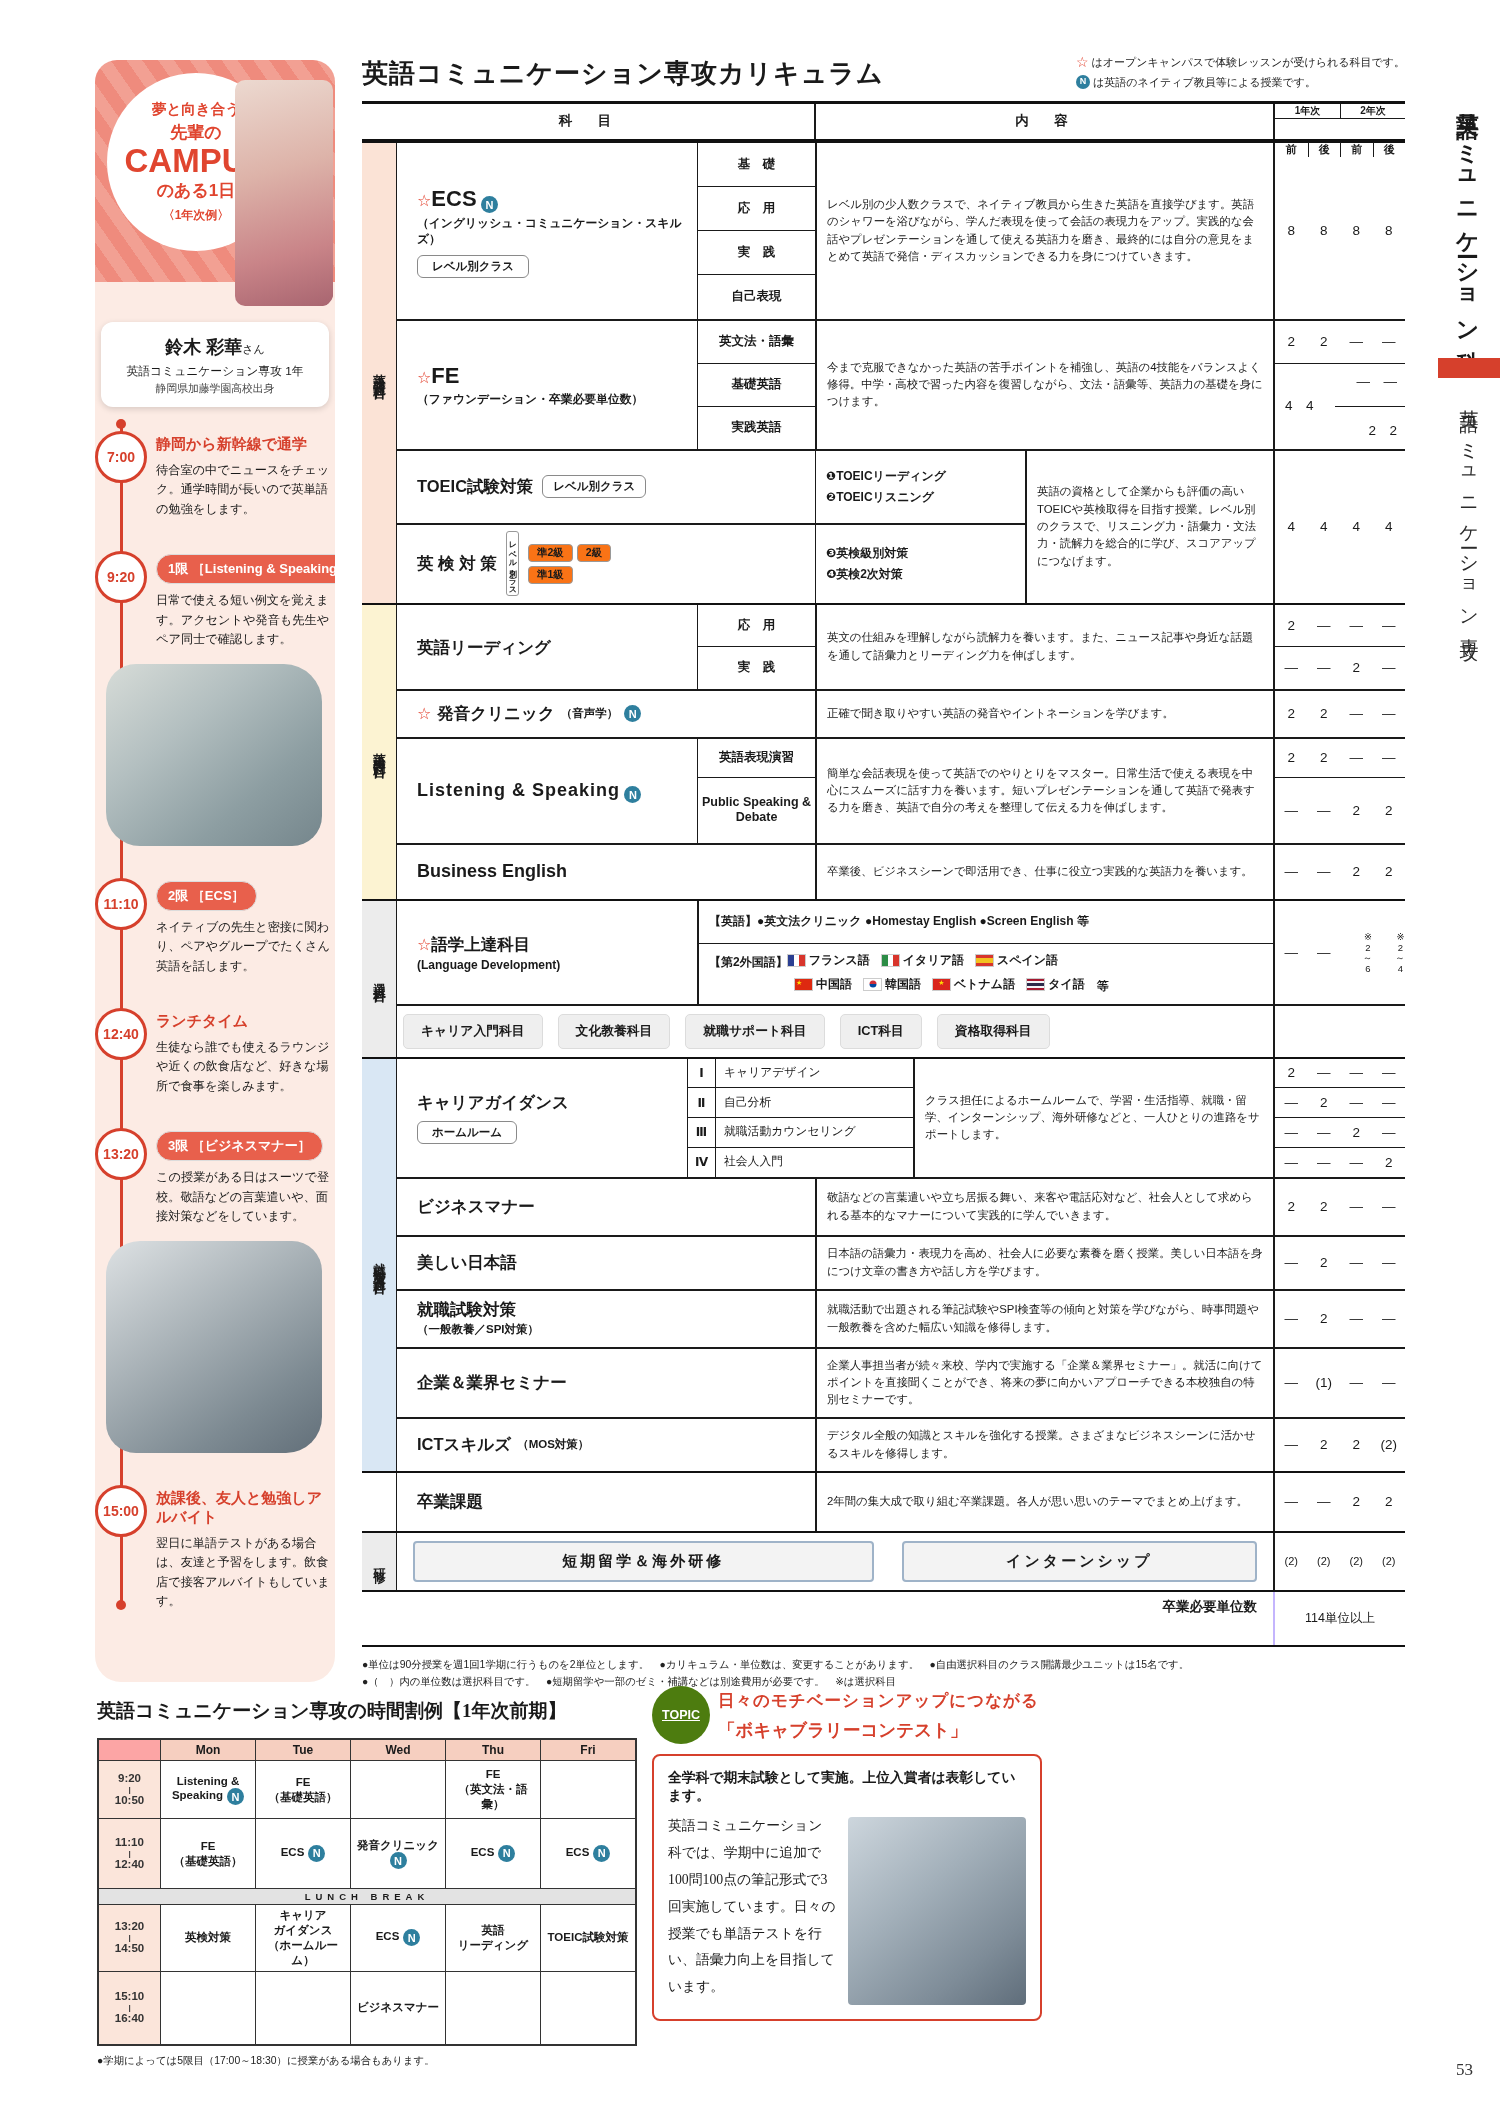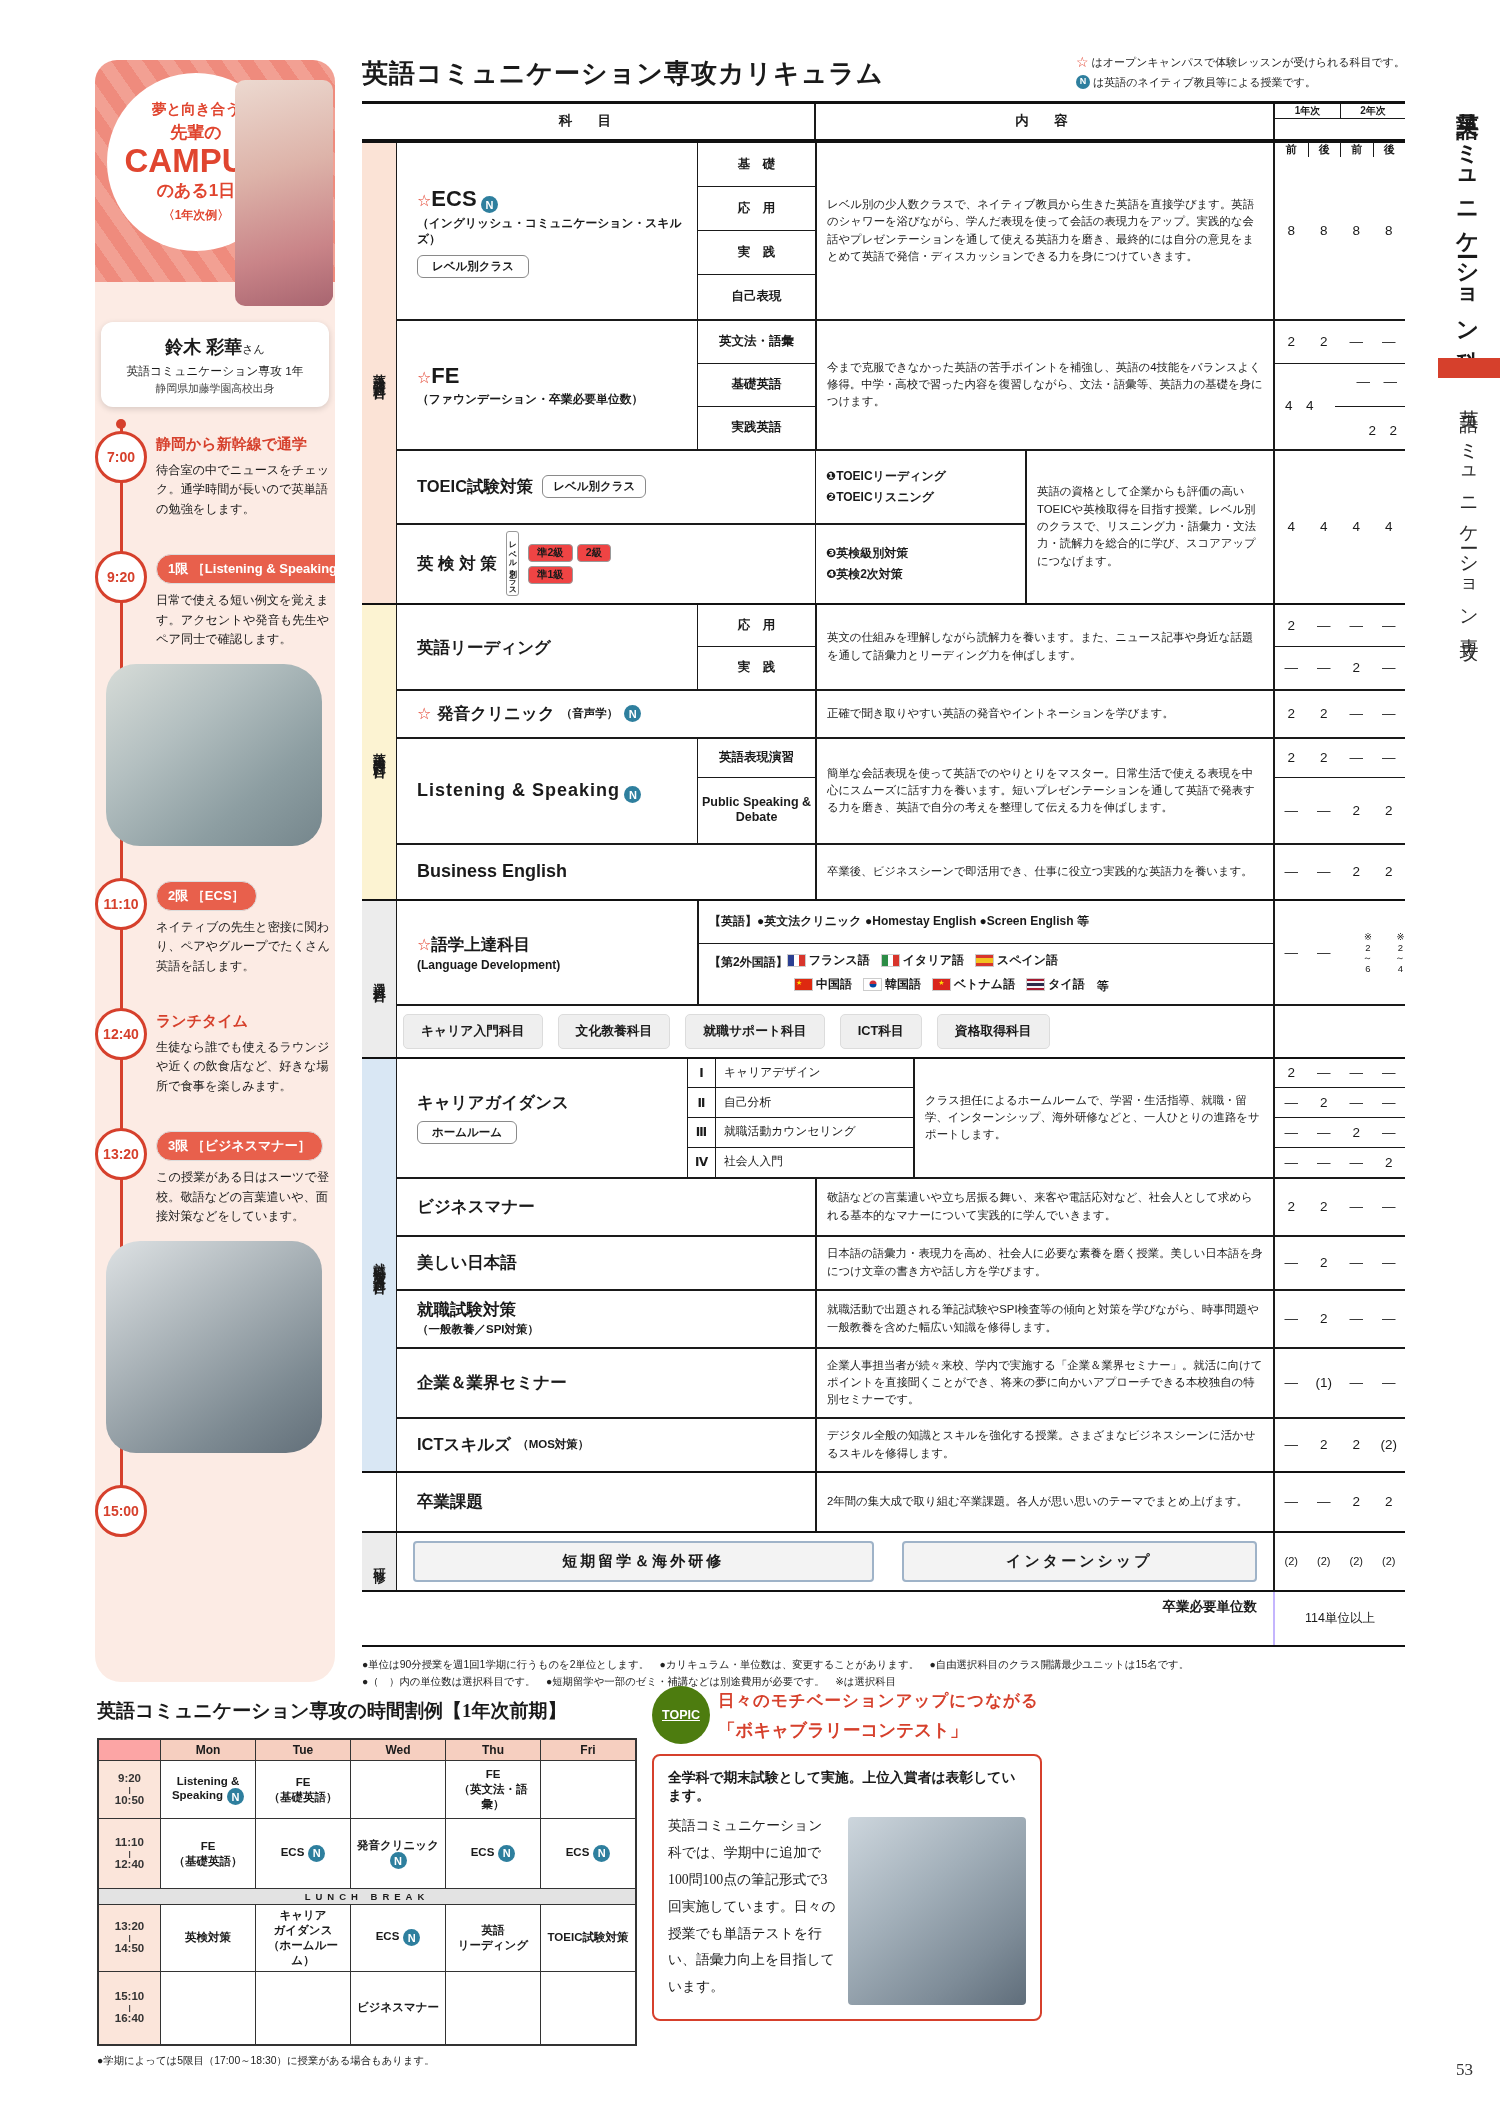--- a/index.html
+++ b/index.html
@@ -116,21 +116,21 @@
   
   .exam-left { width:628px; display:flex; flex-direction:column; }
   .exam-sub { flex:1; display:flex; }
   .exam-sub + .exam-sub { border-top:2px solid #1a1a1a; }
   .exam-name-cell { width:418px; display:flex; align-items:center; gap:9px; padding-left:20px; flex-wrap:wrap; }
   .exam-items { flex:1; border-left:1.5px solid #1a1a1a; display:flex; flex-direction:column; justify-content:center;
     padding-left:10px; gap:4px; font-size:12px; font-weight:bold; }
   .vtag { writing-mode:vertical-rl; text-orientation:upright; font-size:8px; font-weight:bold; border:1px solid #999;
     border-radius:3px; padding:4px 1px; line-height:1.15; letter-spacing:0; }
   .lv-wrap { display:flex; flex-wrap:wrap; width:118px; gap:4px; }
-  .lvtag { border:1.2px solid #999; border-radius:4px; padding:1px 8px; font-size:10.5px; font-weight:bold; background:#ef4444; }
+  .lvtag { border:1.2px solid #999; border-radius:4px; padding:1px 8px; font-size:10.5px; font-weight:bold; background:#f97316; }
 
   
   .lang-content { flex:1; border-left:2px solid #1a1a1a; display:flex; flex-direction:column; }
   .lang-r1 { height:42px; display:flex; align-items:center; padding:0 10px; font-size:12px; font-weight:bold; }
   .lang-r2 { flex:1; border-top:1.5px solid #1a1a1a; padding:6px 10px; font-size:12px; font-weight:bold; line-height:1.8; }
   .lang-item { display:inline-flex; align-items:center; margin-right:12px; white-space:nowrap; }
   .lang-indent { padding-left:86px; }
   .flag { display:inline-block; width:17px; height:11px; margin-right:4px; outline:1px solid #ccc; position:relative; flex-shrink:0; }
   .flag-fr { background:linear-gradient(to right,#2b3f92 0 33%,#fff 33% 66%,#d8352c 66%); }
   .flag-it { background:linear-gradient(to right,#2c8c46 0 33%,#fff 33% 66%,#d8352c 66%); }
@@ -256,20 +256,24 @@
               <div class="tl-title plain">ランチタイム</div>
               <div class="tl-text">生徒なら誰でも使えるラウンジや近くの飲食店など、好きな場所で食事を楽しみます。</div>
             </div>
           </div>
           <div class="tl-entry">
             <div class="tl-time">13:20</div>
             <div class="tl-body-wrap"><div class="tl-title pill">3限 ［ビジネスマナー］</div><div class="tl-text">この授業がある日はスーツで登校。敬語などの言葉遣いや、面接対策などをしています。</div><div class="tl-photo seminar-photo"></div></div>
           </div>
           <div class="tl-entry">
             <div class="tl-time">15:00</div>
+            <div class="tl-body-wrap">
+              <div class="tl-title plain">放課後、友人と勉強しアルバイト</div>
+              <div class="tl-text">翌日に単語テストがある場合は、友達と予習をします。飲食店で接客アルバイトもしています。</div>
+            </div>
           </div>
         </div>
     </div>
   </aside>
 
   <main class="main">
     <div class="title-row">
       <h1 class="curr-title">英語コミュニケーション専攻カリキュラム</h1>
       <div class="legend">
         <div class="legend-row">

